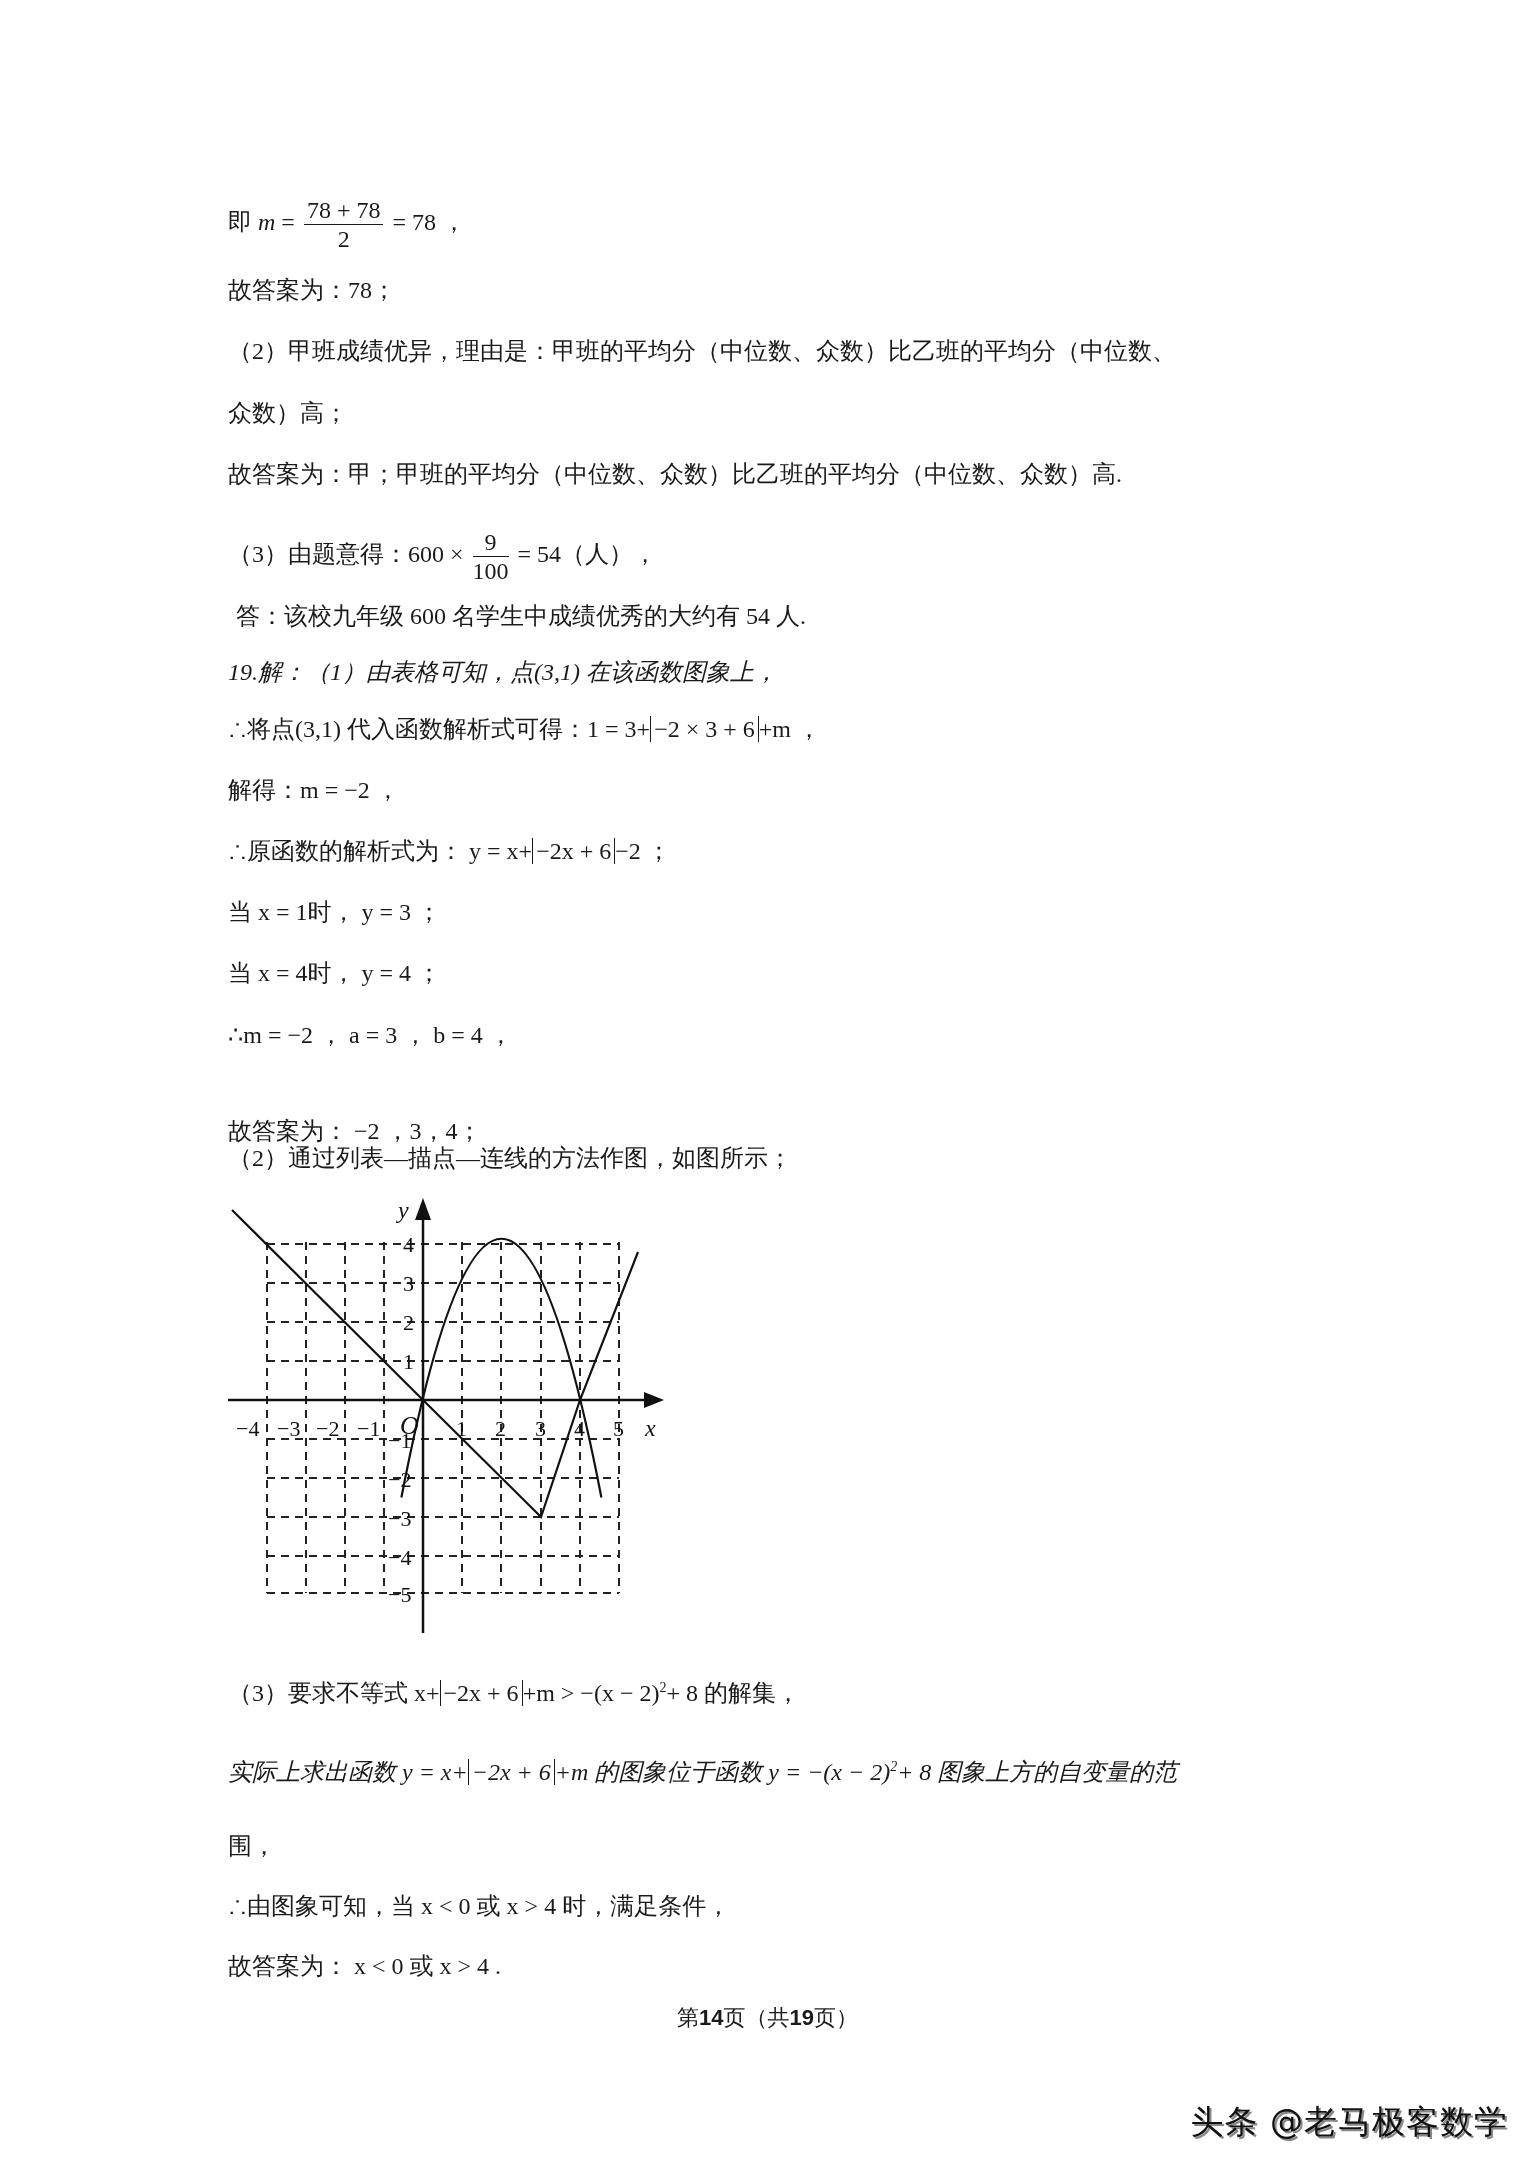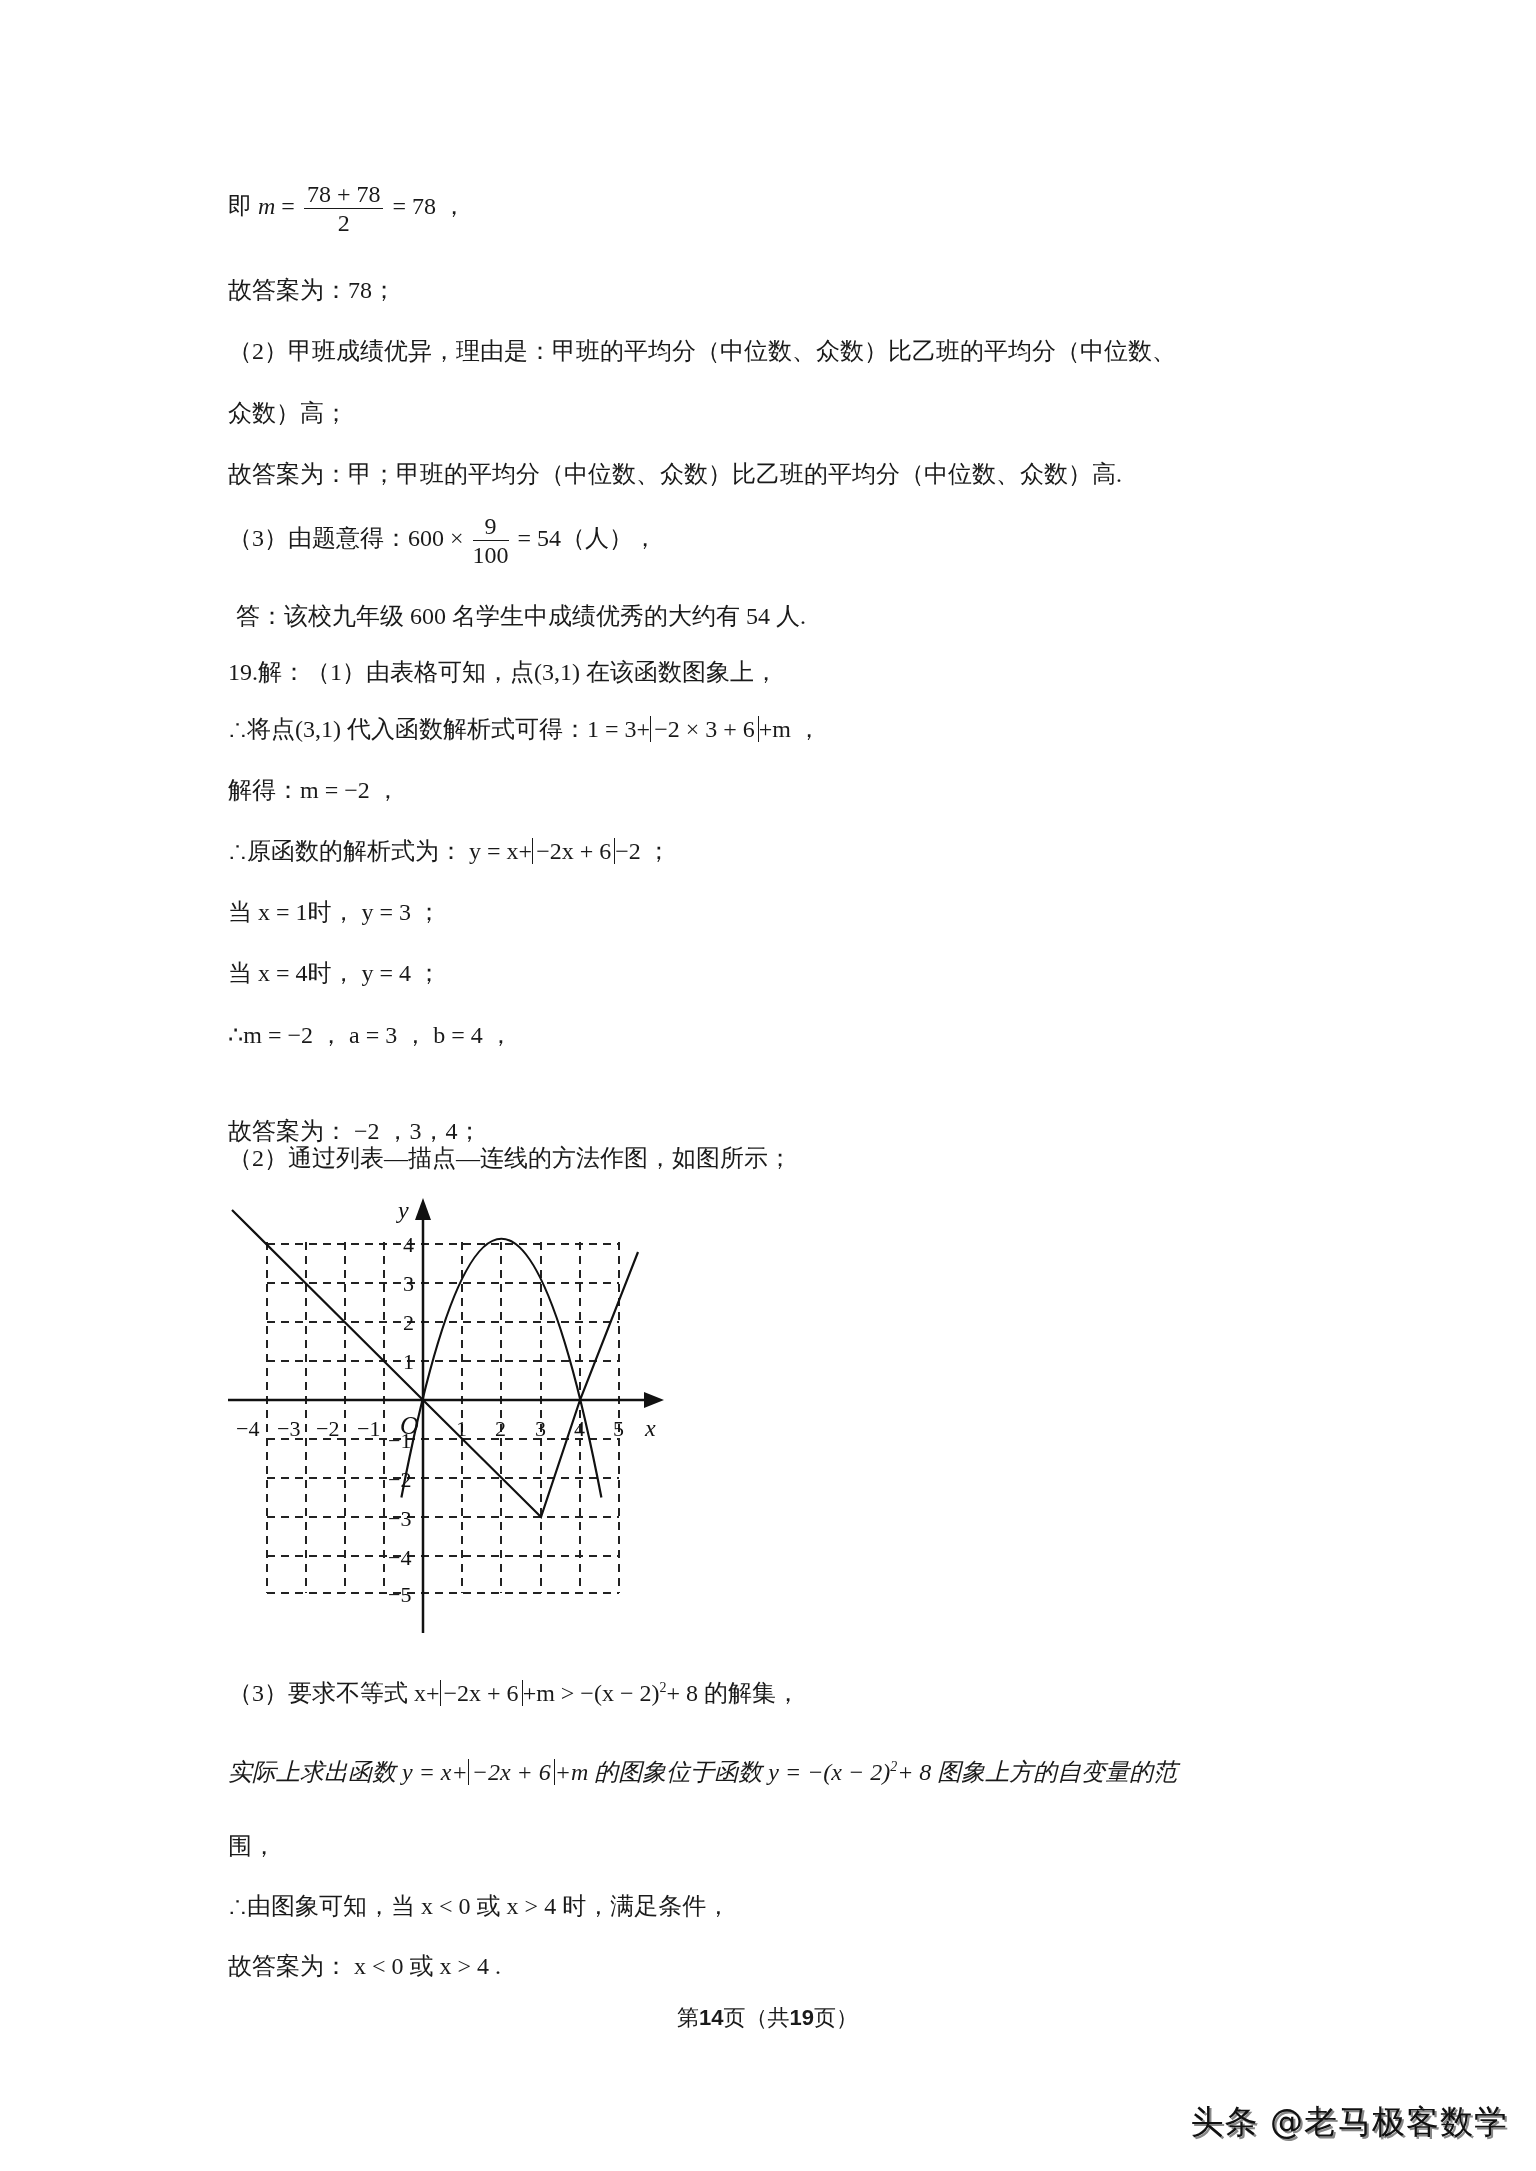--- a/index.html
+++ b/index.html
@@ -1,21 +1,21 @@
 <!DOCTYPE html>
 <html><head>
 <meta charset="utf-8">
 <style>
   html, body { margin: 0; padding: 0; background: #ffffff; }
   body { width: 1536px; height: 2171px; position: relative; overflow: hidden;
          font-family: "Liberation Serif", "DejaVu Serif", serif; color: #1a1a1a; }
   .line { position: absolute; left: 228px; font-size: 24px; line-height: 30px; white-space: nowrap; }
   .math { font-family: "Liberation Serif", serif; }
   .it { font-style: italic; }
-  .frac { display: inline-block; vertical-align: middle; text-align: center; margin: 0 3px; }
+  .frac { display: inline-block; vertical-align: middle; text-align: center; margin: 16px 3px; }
   .frac .num { display: block; border-bottom: 1.5px solid #1a1a1a; padding: 0 3px; line-height: 28px; }
   .frac .den { display: block; line-height: 28px; }
   .abs { display: inline-block; border-left: 1.5px solid #1a1a1a; border-right: 1.5px solid #1a1a1a; padding: 0 3px; line-height: 26px; }
   sup { font-size: 14px; }
   .footer { position: absolute; left: 0; width: 1536px; top: 1995px; text-align: center; font-size: 22px; font-family: "Liberation Sans", "DejaVu Sans", sans-serif; }
   .footer b { font-weight: bold; }
   .watermark { position: absolute; right: 28px; top: 2100px; font-size: 33px; color: #111;
                font-family: "DejaVu Sans", "Liberation Sans", sans-serif; letter-spacing: 1px;
                text-shadow: 2px 2px 0 #888; }
   #graph { position: absolute; left: 220px; top: 1190px; }
@@ -42,21 +42,21 @@
 <div class="line math" style="top:512px;">
   <span>（3）由题意得：600 ×</span>
   <span class="frac">
     <span class="num">9</span>
     <span class="den">100</span>
   </span>
   <span>= 54（人），</span>
 </div>
 
 <div class="line" style="top:601px;margin-left:8px;">答：该校九年级 600 名学生中成绩优秀的大约有 54 人.</div>
-<div class="line" style="top:657px;">19.解：（1）由表格可知，点(3,1) 在该函数图象上，</div>
+<div class="line" style="top:657px;font-style:italic;">19.解：（1）由表格可知，点(3,1) 在该函数图象上，</div>
 
 <div class="line math" style="top:714px;">
   <span>∴将点(3,1) 代入函数解析式可得：1 = 3+</span><span class="abs">−2 × 3 + 6</span><span>+m ，</span>
 </div>
 
 <div class="line math" style="top:775px;">解得：m = −2 ，</div>
 
 <div class="line math" style="top:836px;">
   <span>∴原函数的解析式为： y = x+</span><span class="abs">−2x + 6</span><span>−2 ；</span>
 </div>

